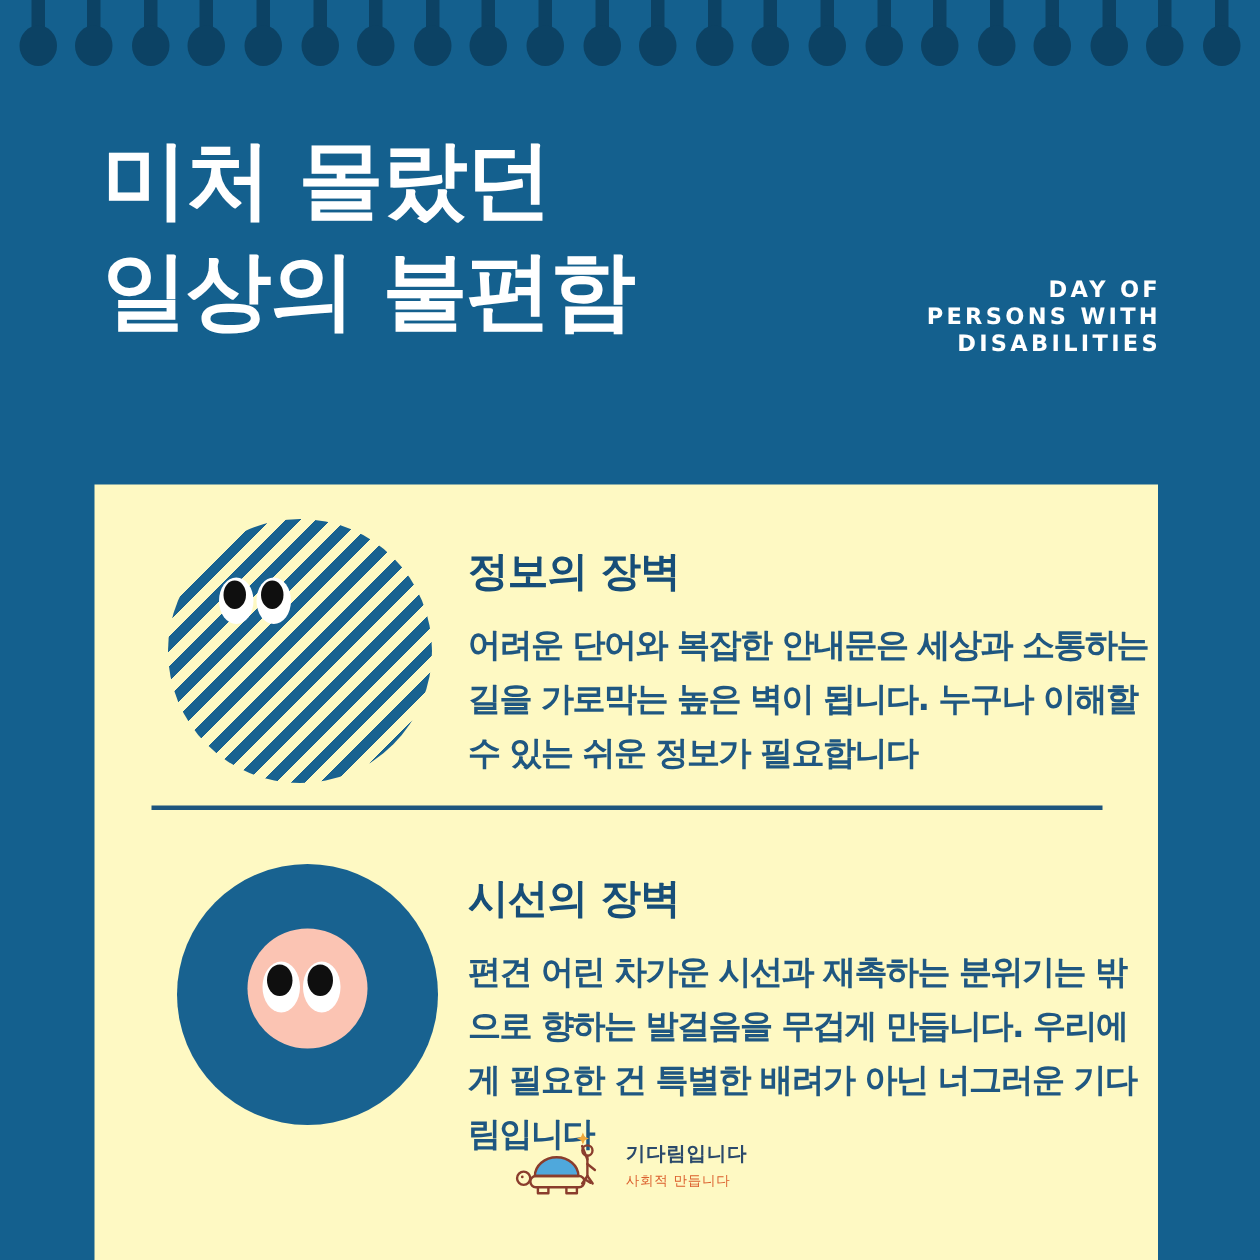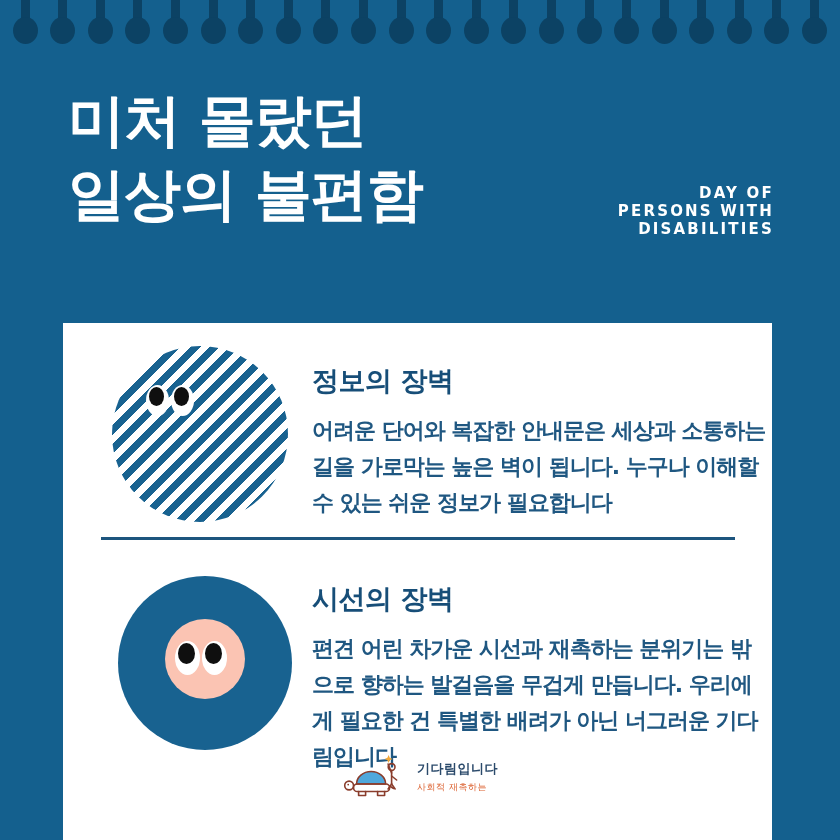--- a/index.html
+++ b/index.html
@@ -16,21 +16,21 @@
   .pin::after{content:"";position:absolute;top:17px;left:0;width:25px;height:27px;
     background:#0C4264;border-radius:50%;}
   
   .title{position:absolute;left:68px;top:83px;margin:0;font-size:57px;line-height:74px;
     font-weight:800;color:#ffffff;letter-spacing:-1px;}
   .title span{display:block;}
   .tagline{position:absolute;right:66px;top:184px;text-align:right;color:#ffffff;
     font-size:15px;line-height:18px;font-weight:700;letter-spacing:2.2px;}
   .tagline span{display:block;}
   
-  .card{position:absolute;left:63px;top:323px;width:709px;height:517px;background:#ffffff;}
+  .card{position:absolute;left:63px;top:323px;width:709px;height:517px;background:#fef9c3;}
   
   .circle-striped{position:absolute;left:49px;top:23px;width:176px;height:176px;border-radius:50%;
     background:repeating-linear-gradient(135deg,#186290 0 7px,rgba(0,0,0,0) 7px 14px);}
   
   .eyes{position:absolute;display:flex;gap:2px;z-index:2;}
   .eyes-1{left:83px;top:62px;}
   .eye{width:23px;height:31px;background:#ffffff;border-radius:50%;position:relative;}
   .eye::after{content:"";position:absolute;top:2px;left:3px;width:15px;height:19px;
     border-radius:50%;background:#0F0F0F;}
   
@@ -138,18 +138,18 @@
           <rect x="10" y="30" width="36" height="7.5" rx="3.6" fill="none"></rect>
           <circle cx="5.5" cy="31.5" r="4.4" fill="none"></circle>
           <path d="M15 37.5 v4 h7 v-4" fill="none"></path>
           <path d="M34 37.5 v4 h7 v-4" fill="none"></path>
           <path d="M46 32 L50 34.5" fill="none"></path>
         </g>
         <circle cx="4.6" cy="30.6" r="0.9" fill="#8A3D2C"></circle>
       </svg>
       <div class="logo-text">
         <div class="name">기다림입니다</div>
-        <div class="sub">사회적 재촉하는</div>
+        <div class="sub">사회적 만듭니다</div>
       </div>
     </div>
 
   </section>
 </div>
 
 </body></html>

